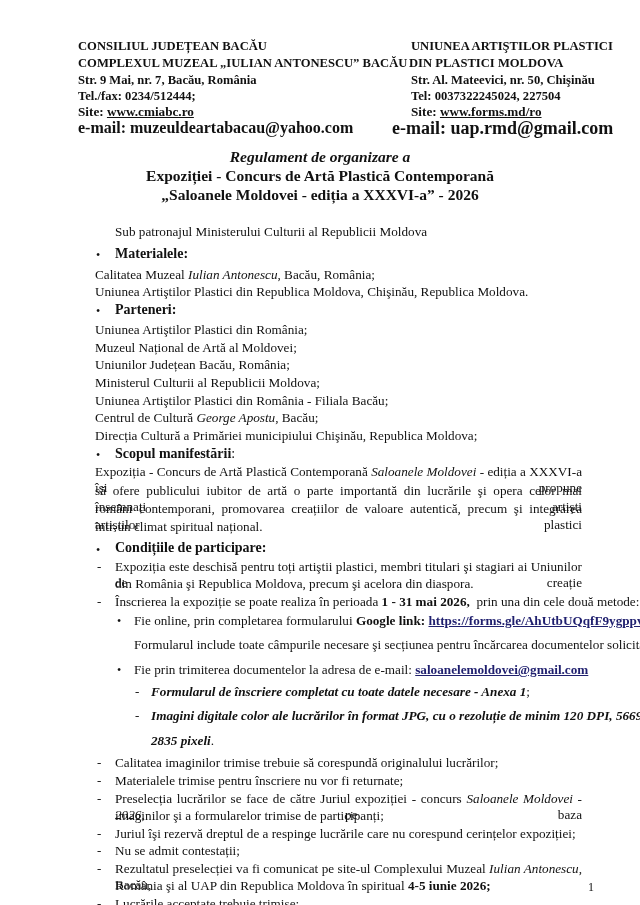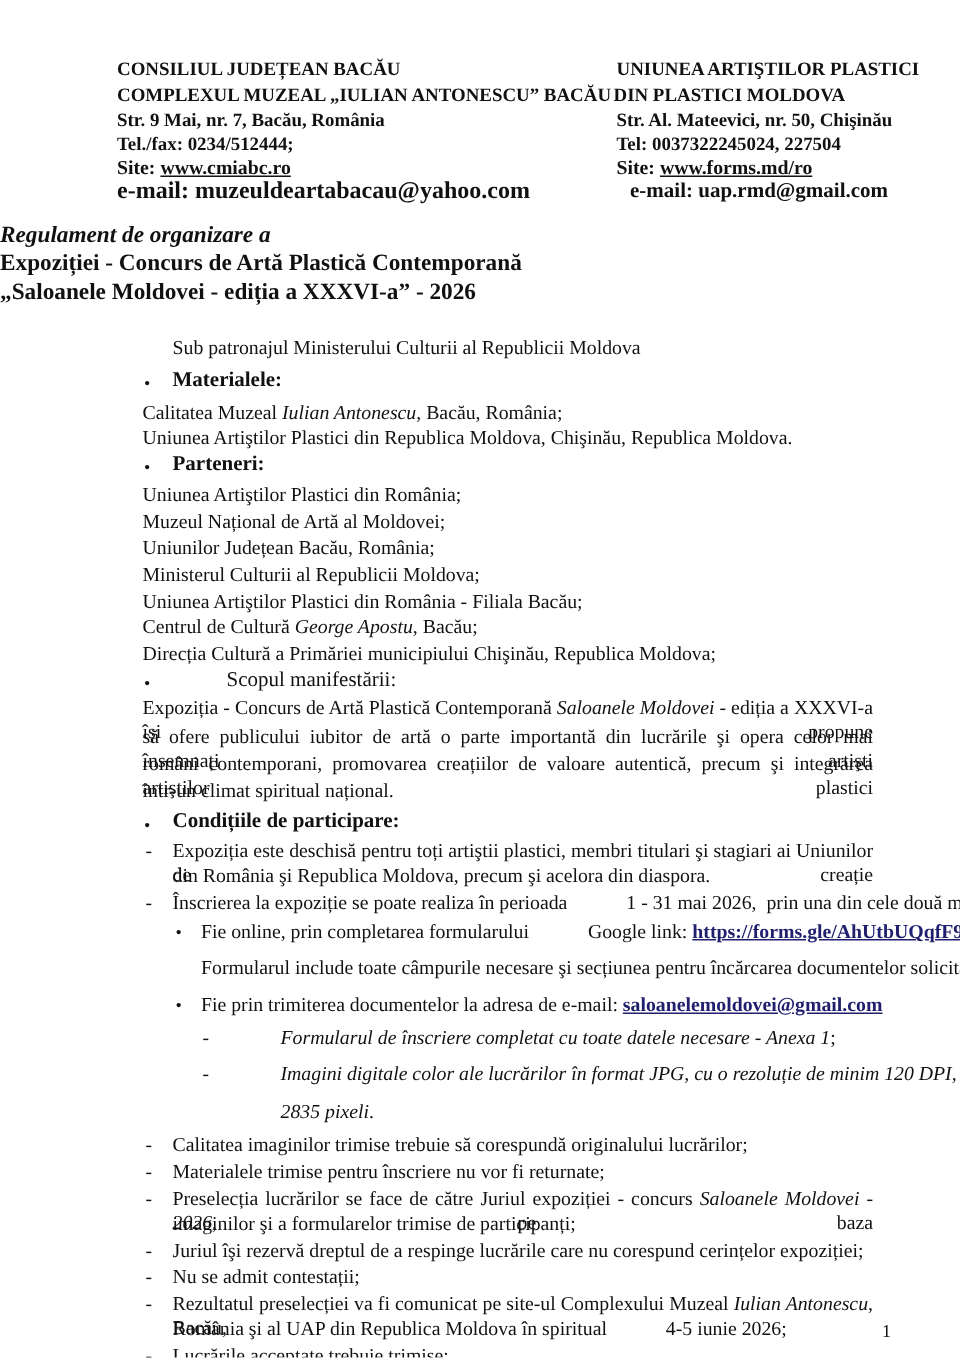--- a/index.html
+++ b/index.html
@@ -1,24 +1,24 @@
 <!DOCTYPE html>
 <html><head>
 <meta charset="utf-8">
 <style>
   html, body { margin: 0; padding: 0; background: #ffffff; }
   body { width: 640px; height: 905px; position: relative; overflow: hidden;
          font-family: "Liberation Serif", "DejaVu Serif", serif; color: #111; }
   .ln { position: absolute; white-space: nowrap; font-size: 13.2px; line-height: 16px; }
-  .b { font-weight: normal; margin-left: 36px; }
+  .b { font-weight: bold; }
   .i { font-style: italic; }
   .u { text-decoration: underline; }
   .link { color: #1f1f6e; font-weight: bold; text-decoration: underline; }
   .hdr { font-size: 12.6px; font-weight: bold; }
-  .title { font-size: 15.5px; font-weight: bold; text-align: left; left: 0; width: 640px; }
+  .title { font-size: 15.5px; font-weight: bold; text-align: center; left: 0; width: 640px; }
   .just { text-align: justify; text-align-last: justify; white-space: normal; }
   .bullet { position: absolute; font-size: 12px; }
   .dash { position: absolute; font-size: 13px; }
   .sec { font-size: 14px; font-weight: bold; }
   .pagenum { position: absolute; font-size: 12px; }
 </style>
 </head>
 <body>
 
 <div>
@@ -29,21 +29,21 @@
   <div class="ln hdr" style="left:78px;top:104px;font-size:13.2px"><span>Site: </span><span class="u">www.cmiabc.ro</span></div>
   <div class="ln hdr" style="left:78px;top:120px;font-size:16px">e-mail: muzeuldeartabacau@yahoo.com</div>
 </div>
 
 <div>
   <div class="ln hdr" style="left:411px;top:38px">UNIUNEA ARTIŞTILOR PLASTICI</div>
   <div class="ln hdr" style="left:409px;top:55px">DIN PLASTICI MOLDOVA</div>
   <div class="ln hdr" style="left:411px;top:72px">Str. Al. Mateevici, nr. 50, Chişinău</div>
   <div class="ln hdr" style="left:411px;top:88px">Tel: 0037322245024, 227504</div>
   <div class="ln hdr" style="left:411px;top:104px;font-size:13.2px"><span>Site: </span><span class="u">www.forms.md/ro</span></div>
-  <div class="ln hdr" style="left:420px;top:120px;font-size:14px">e-mail: uap.rmd@gmail.com</div>
+  <div class="ln hdr" style="left:392px;top:120px;font-size:18px">e-mail: uap.rmd@gmail.com</div>
 </div>
 
 <div>
   <div class="ln title i" style="top:149px">Regulament de organizare a</div>
   <div class="ln title" style="top:168px">Expoziției - Concurs de Artă Plastică Contemporană</div>
   <div class="ln title" style="top:187px">„Saloanele Moldovei - ediția a XXXVI-a” - 2026</div>
 </div>
 
 <div class="ln" style="left:115px;top:224px">Sub patronajul Ministerului Culturii al Republicii Moldova</div>
 

